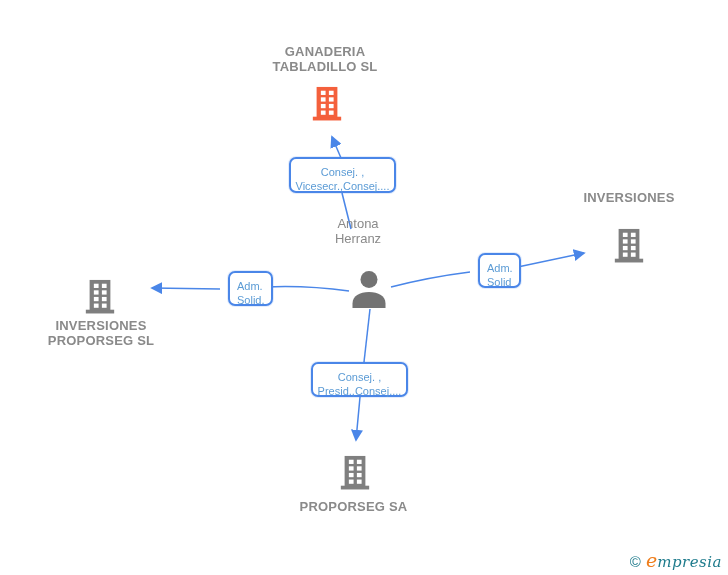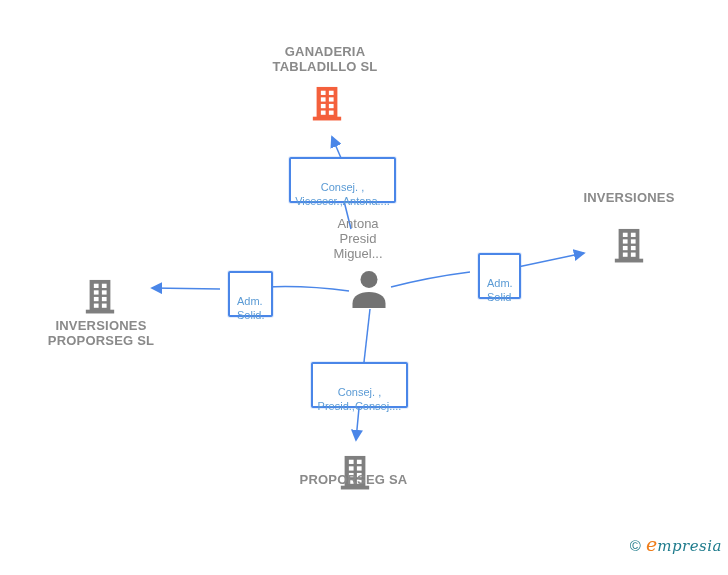--- a/index.html
+++ b/index.html
@@ -38,35 +38,35 @@
     cursor: pointer;
   }
   .node-icon {
     position: absolute;
     cursor: pointer;
   }
   .edge-box {
     position: absolute;
     background: #ffffff;
     border: 2px solid #4a86e8;
-    border-radius: 2px;
+    border-radius: 7px;
     color: #5b9bd5;
     font-size: 11px;
     line-height: 14px;
-    padding: 21px 2px;
+    padding: 6px 2px;
     text-align: center;
     box-shadow: 0 0 0 1px rgba(74,134,232,0.15);
     cursor: pointer;
     white-space: nowrap;
   }
   .edge-box.compact { text-align: left; padding-left: 7px; margin-left: 8px; }
   .logo {
     position: absolute;
     right: 6px;
-    bottom: 20px;
+    bottom: 4px;
     font-family: "DejaVu Serif", serif;
     font-size: 16px;
     cursor: pointer;
     white-space: nowrap;
   }
   .logo .c-mark { color: #1e7b8c; font-family: "Liberation Sans", sans-serif; font-size: 15px; }
   .logo .brand-first { color: #ef7d1a; font-style: italic; font-size: 19px; }
   .logo .brand-rest { color: #1e7b8c; font-style: italic; font-size: 15px; letter-spacing: 0.5px; }
 </style>
 </head>
@@ -110,27 +110,26 @@
             <rect x="20" y="20" width="5" height="4.5"></rect>
           <rect x="11.5" y="27" width="5" height="4.5"></rect>
             <rect x="20" y="27" width="5" height="4.5"></rect>
         </g>
       </svg>
     </span>
   </div>
 
   <div class="edge-box" style="left:289px; top:157px; width:107px; height:36px;">
     <div>Consej. ,</div>
-    <div>Vicesecr.,Antona....</div>
+    <div>Vicesecr.,Consej....</div>
   </div>
 
   <div class="person-label" style="left:298px; top:216px; width:120px;">
     <div>Antona</div>
-    <div>Presid</div>
-    <div>Miguel...</div>
+    <div>Herranz</div>
   </div>
   <div class="node-icon" style="left:349px; top:270px;">
     <span>
       <svg width="40" height="38" viewBox="0 0 40 38">
         <circle cx="20" cy="9.5" r="8.5" fill="#737373"></circle>
         <path d="M3.5 38 v-4.5 c0-7.5 7-11.5 16.5-11.5 s16.5 4 16.5 11.5 V38 z" fill="#737373"></path>
       </svg>
     </span>
   </div>
 
@@ -205,21 +204,21 @@
           <rect x="11.5" y="13" width="5" height="4.5"></rect>
             <rect x="20" y="13" width="5" height="4.5"></rect>
           <rect x="11.5" y="20" width="5" height="4.5"></rect>
             <rect x="20" y="20" width="5" height="4.5"></rect>
           <rect x="11.5" y="27" width="5" height="4.5"></rect>
             <rect x="20" y="27" width="5" height="4.5"></rect>
         </g>
       </svg>
     </span>
   </div>
-  <div class="company-label" style="left:281px; top:472px; width:145px;">
+  <div class="company-label" style="left:281px; top:499px; width:145px;">
     <div>PROPORSEG SA</div>
   </div>
 
   <div class="logo">
     <span class="c-mark">©</span>
     <span class="brand-first">e</span><span class="brand-rest">mpresia</span>
   </div>
 
 </div>
 

